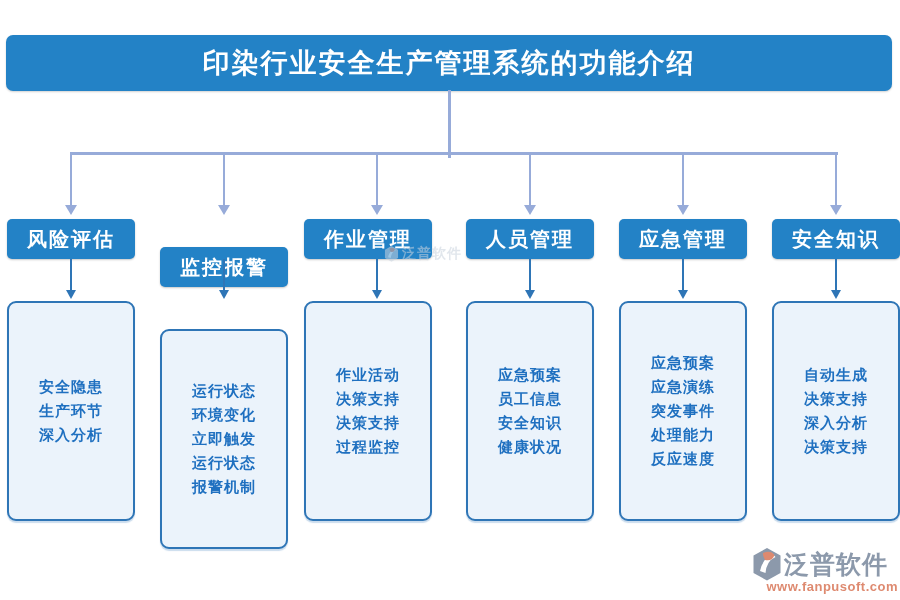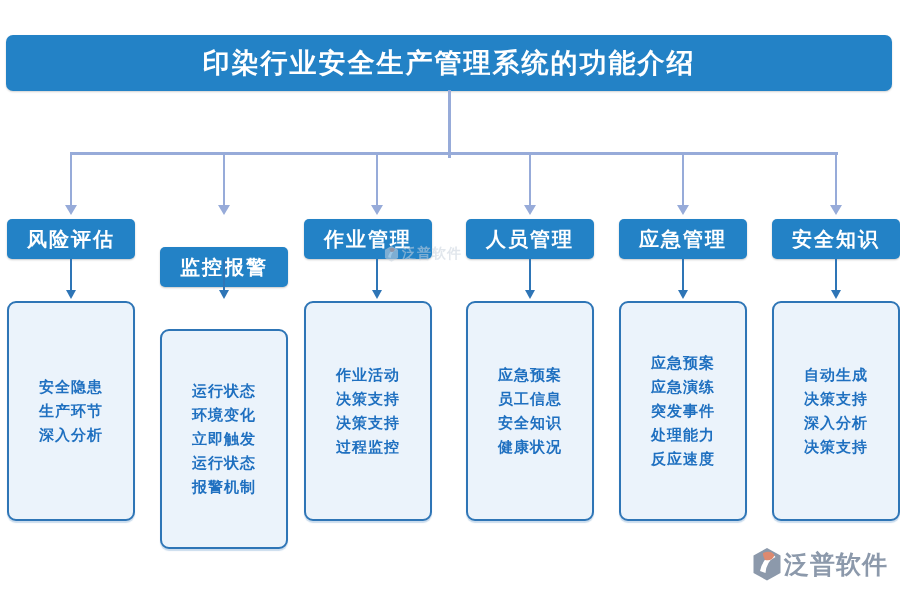--- a/index.html
+++ b/index.html
@@ -166,15 +166,16 @@
 
   <div class="brand">
     <div class="brand-row">
       <svg width="30" height="33" viewBox="0 0 30 33">
         <polygon points="15,0 28.5,7.5 28.5,25 15,32.5 1.5,25 1.5,7.5" fill="#8C99AB"></polygon>
         <path d="M8,23 Q10,12 20,5.5 L23.5,9 Q14.5,13 13.5,25 Z" fill="#ffffff"></path>
         <path d="M11,5 Q18.5,1.5 22.5,7 Q20.5,13.5 13,12 Q10.5,8 11,5 Z" fill="#DE8A70"></path>
       </svg>
       <span class="brand-name">泛普软件</span>
     </div>
+    <div class="brand-url">www.fanpusoft.com</div>
   </div>
 
 </div>
 
 </body></html>

